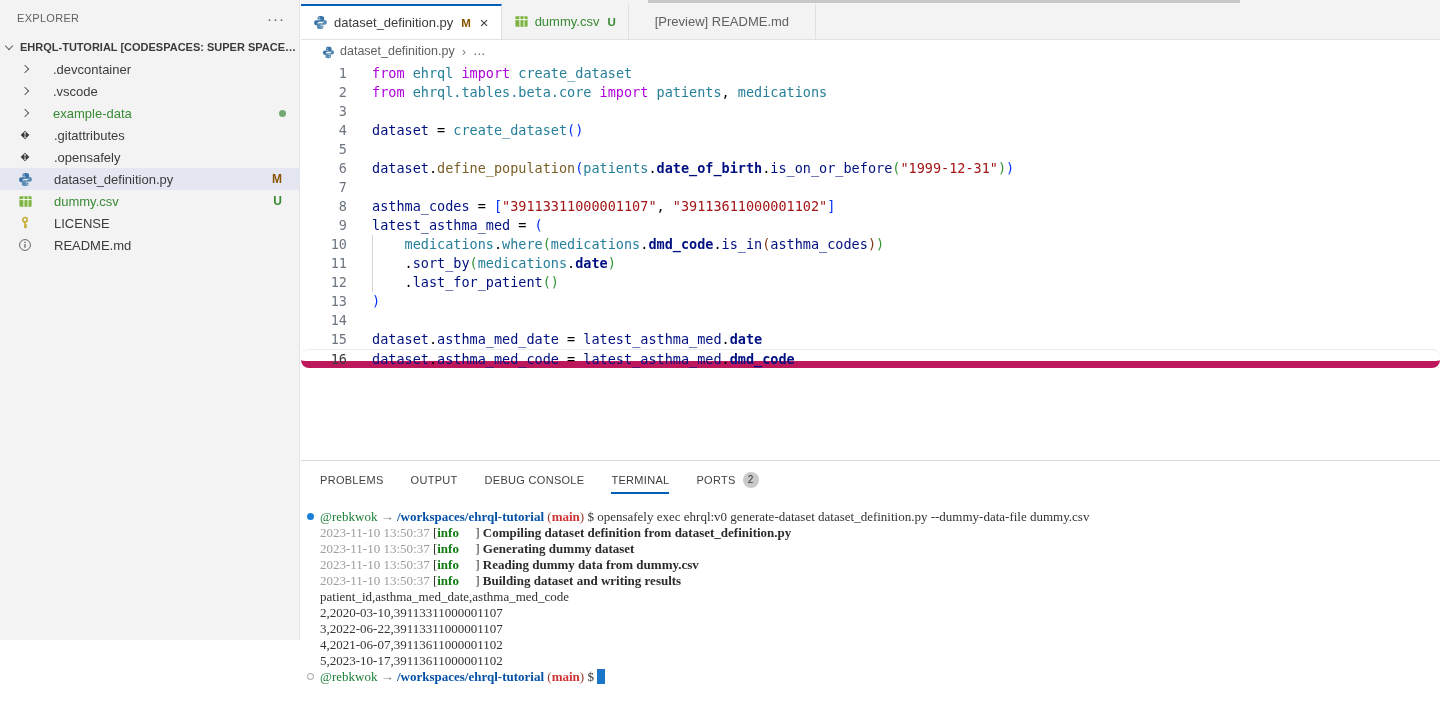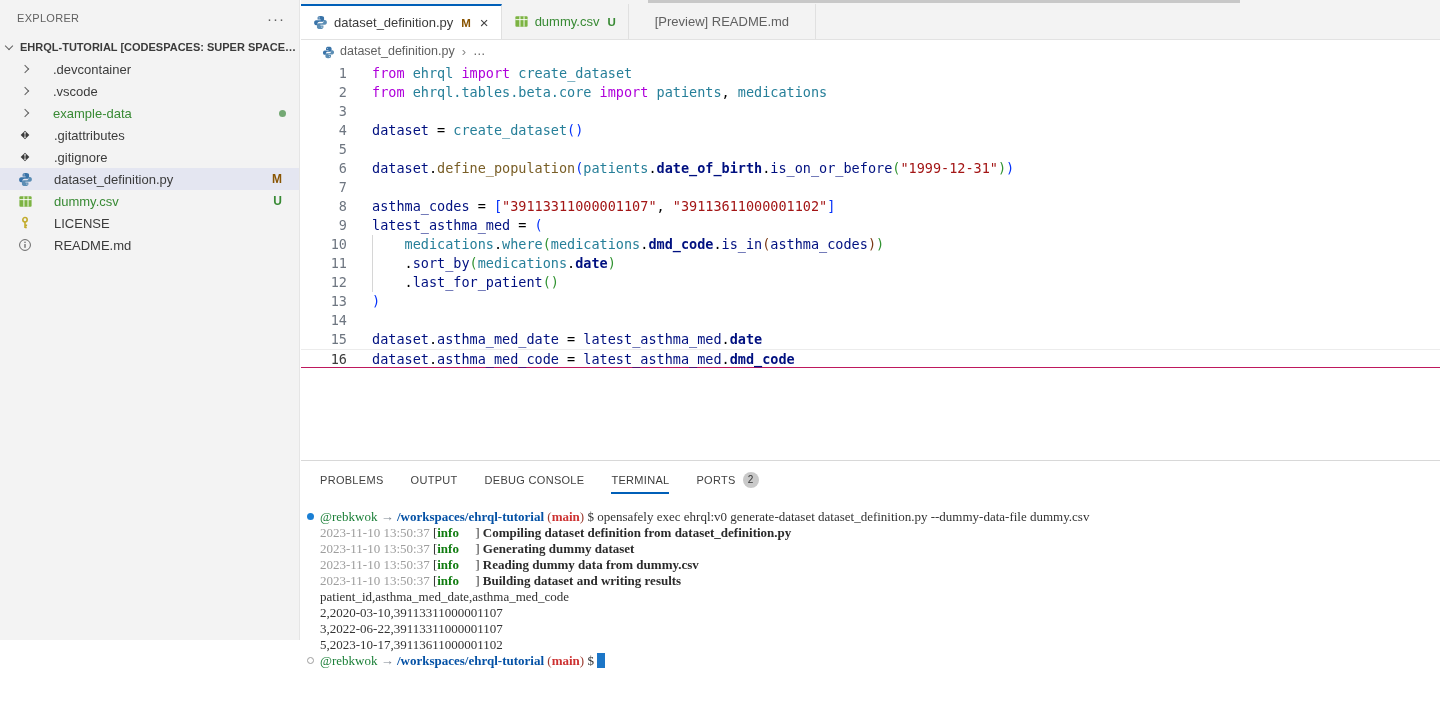--- a/index.html
+++ b/index.html
@@ -53,21 +53,21 @@
 
   .breadcrumb { display:flex; align-items:center; height:22px; background:#fff;
                 padding-left:21px; font-size:12.5px; color:#616161; }
   .breadcrumb .bc-icon { width:13px; height:13px; margin-right:5px; display:inline-flex; }
   .bc-sep { margin:0 7px; font-size:13px; color:#888; }
 
   
   .editor { position:absolute; top:62px; left:0; right:0; height:398px; background:#fff;
             font-family:"DejaVu Sans Mono", monospace; font-size:13.5px; padding-top:2px; }
   .code-line { position:relative; height:19px; line-height:19px; white-space:pre; display:flex; }
-  .code-line.cur { border-top:1px solid #ececec; border-bottom:1px solid #be185d; }
+  .code-line.cur { border-top:1px solid #ececec; border-bottom:7px solid #be185d;border-radius:8px; }
   .ln { width:46px; text-align:right; color:#6e7681; flex:none; }
   .code-line.cur .ln { color:#3b3b3b; }
   .ltext { padding-left:25px; }
   .iguide { position:absolute; left:71px; top:0; bottom:0; width:1px; background:#d6d6d6; }
   .c-kw{color:#af00db;} .c-ty{color:#267f99;} .c-va{color:#001080;}
   .c-pb{color:#001080;font-weight:bold;} .c-fn{color:#795e26;} .c-st{color:#a31515;}
   .c-b1{color:#0431fa;} .c-b2{color:#319331;} .c-b3{color:#7b3814;}
 
   
   .panel { position:absolute; top:460px; left:0; right:0; bottom:0; background:#fff;
@@ -134,21 +134,21 @@
         </div>
         <div class="tree-row">
           <span class="tree-icon">
             <svg viewBox="0 0 16 16" width="14" height="14">
               <rect x="4.5" y="4.5" width="7" height="7" transform="rotate(45 8 8)" fill="#3b3b3b"></rect>
               <circle cx="8" cy="5.7" r="1" fill="#f3f3f3"></circle>
               <circle cx="8" cy="10.3" r="1" fill="#f3f3f3"></circle>
               <path d="M8 6.6v2.8" stroke="#f3f3f3" stroke-width=".9"></path>
             </svg>
           </span>
-          <span class="tree-label">.gitignore</span>
+          <span class="tree-label">.opensafely</span>
         </div>
         <div class="tree-row selected">
           <span class="tree-icon">
             <svg viewBox="0 0 16 16" width="15" height="15">
               <path fill="#3973a8" d="M7.9 1C6 1 4.9 1.8 4.9 3v1.9h3.2v.6H3.4C1.9 5.5 1.2 6.9 1.2 8.2c0 1.3.6 2.6 2.1 2.6h1.5V9.2c0-1.2 1-2 2.1-2h3c1 0 1.9-.8 1.9-1.9V3c0-1.2-1.2-2-2.9-2H7.9zM6.5 2.5a.6.6 0 110 1.2.6.6 0 010-1.2z"></path>
               <path fill="#5b8db4" d="M8.1 15c1.9 0 3-.8 3-2v-1.9H7.9v-.6h4.7c1.5 0 2.2-1.4 2.2-2.7 0-1.3-.6-2.6-2.1-2.6h-1.5v1.6c0 1.2-1 2-2.1 2h-3c-1 0-1.9.8-1.9 1.9V13c0 1.2 1.2 2 2.9 2h1zm1.4-1.5a.6.6 0 110-1.2.6.6 0 010 1.2z"></path>
             </svg>
           </span>
           <span class="tree-label">dataset_definition.py</span>
           <span class="tree-badge mod">M</span>
@@ -268,19 +268,20 @@
         </div>
       <div class="terminal" id="terminal">
           <div class="t-line"><span class="t-deco filled"></span><span class="t-g">@rebkwok</span><span> </span><span class="t-ar">→</span><span> </span><span class="t-pa">/workspaces/ehrql-tutorial</span><span> </span><span class="t-rp">(</span><span class="t-br">main</span><span class="t-rp">)</span><span> $ </span><span>opensafely exec ehrql:v0 generate-dataset dataset_definition.py --dummy-data-file dummy.csv</span></div>
           <div class="t-line"><span class="t-ts">2023-11-10 13:50:37 </span><span>[</span><span class="t-inf">info</span><span>     ] </span><span class="t-msg">Compiling dataset definition from dataset_definition.py</span></div>
           <div class="t-line"><span class="t-ts">2023-11-10 13:50:37 </span><span>[</span><span class="t-inf">info</span><span>     ] </span><span class="t-msg">Generating dummy dataset</span></div>
           <div class="t-line"><span class="t-ts">2023-11-10 13:50:37 </span><span>[</span><span class="t-inf">info</span><span>     ] </span><span class="t-msg">Reading dummy data from dummy.csv</span></div>
           <div class="t-line"><span class="t-ts">2023-11-10 13:50:37 </span><span>[</span><span class="t-inf">info</span><span>     ] </span><span class="t-msg">Building dataset and writing results</span></div>
           <div class="t-line"><span>patient_id,asthma_med_date,asthma_med_code</span></div>
           <div class="t-line"><span>2,2020-03-10,39113311000001107</span></div>
           <div class="t-line"><span>3,2022-06-22,39113311000001107</span></div>
+          <div class="t-line"><span>4,2021-06-07,39113611000001102</span></div>
           <div class="t-line"><span>5,2023-10-17,39113611000001102</span></div>
           <div class="t-line"><span class="t-deco open"></span><span class="t-g">@rebkwok</span><span> </span><span class="t-ar">→</span><span> </span><span class="t-pa">/workspaces/ehrql-tutorial</span><span> </span><span class="t-rp">(</span><span class="t-br">main</span><span class="t-rp">)</span><span> $ </span><span class="t-cursor"></span></div>
         </div>
     </div>
   </main>
 
 </div>
 
 </body></html>

